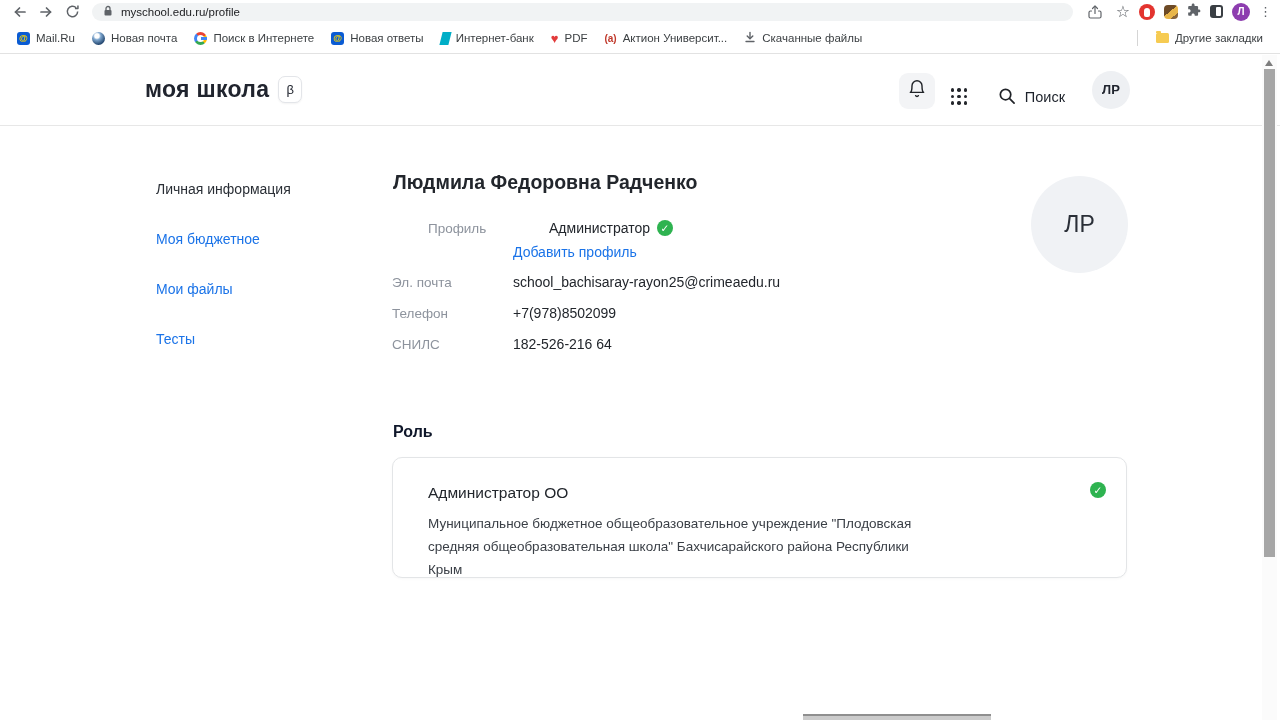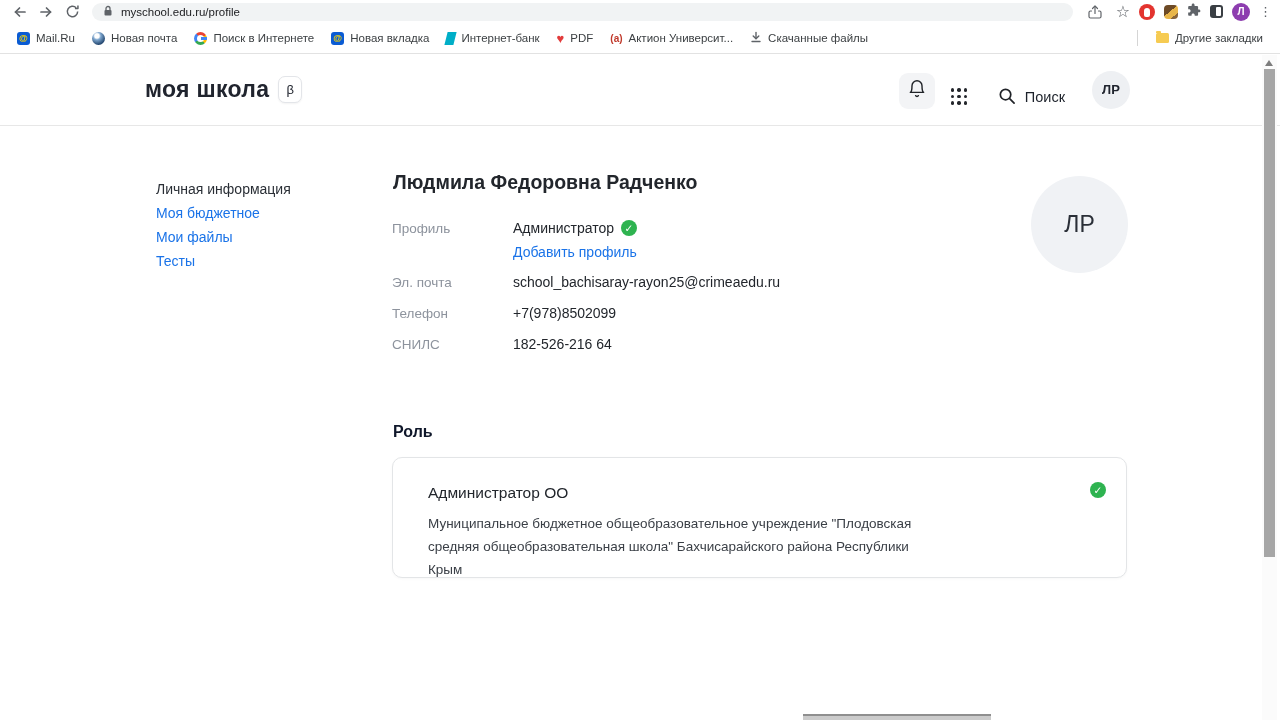--- a/index.html
+++ b/index.html
@@ -66,28 +66,28 @@
   .apps-btn { margin-left:12px; width:24px; height:24px; display:flex; align-items:center; justify-content:center; cursor:pointer; }
   .grid-icon { display:grid; grid-template-columns:repeat(3,3.4px); grid-auto-rows:3.4px; gap:3.2px; }
   .grid-icon span { width:3.4px; height:3.4px; border-radius:50%; background:#23262b; }
   .search-box { display:flex; align-items:center; gap:9px; margin-left:26px; cursor:pointer; }
   .search-label { font-size:14.5px; font-weight:500; color:#1d222b; }
   .hdr-avatar { width:38px; height:38px; border-radius:50%; background:#eef0f3;
     display:flex; align-items:center; justify-content:center; font-size:13px; font-weight:600;
     color:#20242e; margin-left:27px; cursor:pointer; }
   
   .sidebar { position:absolute; left:156px; top:181px; display:flex; flex-direction:column;
-    gap:8px; font-size:14px; }
+    gap:34px; font-size:14px; }
   .side-link { color:#1a73e8; cursor:pointer; white-space:nowrap; }
   .side-link.active { color:#2a2f36; }
   .profile-name { position:absolute; left:393px; top:171px; font-size:19.5px; font-weight:600; color:#22262c; }
   .p-row { position:absolute; left:392px; display:flex; align-items:center; }
   .p-label { width:121px; font-size:13.5px; color:#8d939d; flex:none; }
   .p-value { font-size:14px; color:#22262c; display:flex; align-items:center; gap:7px; }
-  .row-profile { top:220px; } .row-email { top:274px; } .row-phone { top:305px; } .row-snils { top:336px; }
+  .row-profile { top:220px;margin-left:36px; } .row-email { top:274px; } .row-phone { top:305px; } .row-snils { top:336px; }
   .add-link { position:absolute; left:513px; top:244px; font-size:14px; color:#1a73e8;
     font-weight:500; cursor:pointer; }
   .check-badge { width:16px; height:16px; border-radius:50%; background:#2eb350; color:#fff;
     font-size:10.5px; font-weight:700; display:inline-flex; align-items:center; justify-content:center;
     flex:none; }
   .big-avatar { position:absolute; left:1031px; top:176px; width:97px; height:97px; border-radius:50%;
     background:#f0f2f5; display:flex; align-items:center; justify-content:center;
     font-size:23px; color:#2a2f37; }
   .role-heading { position:absolute; left:393px; top:423px; font-size:16px; font-weight:600; color:#0f172a; }
   .role-card { position:absolute; left:392px; top:457px; width:735px; height:121px; background:#fff;
@@ -166,21 +166,21 @@
   <span class="bm-item">
     <span class="bm-drop"></span>
     <span>Новая почта</span>
   </span>
   <span class="bm-item">
     <span class="bm-g"></span>
     <span>Поиск в Интернете</span>
   </span>
   <span class="bm-item">
     <span class="bm-mailru">@</span>
-    <span>Новая вкладка</span>
+    <span>Новая ответы</span>
   </span>
   <span class="bm-item">
     <span class="bm-bank"></span>
     <span>Интернет-банк</span>
   </span>
   <span class="bm-item">
     <span class="bm-heart">♥</span>
     <span>PDF</span>
   </span>
   <span class="bm-item">

